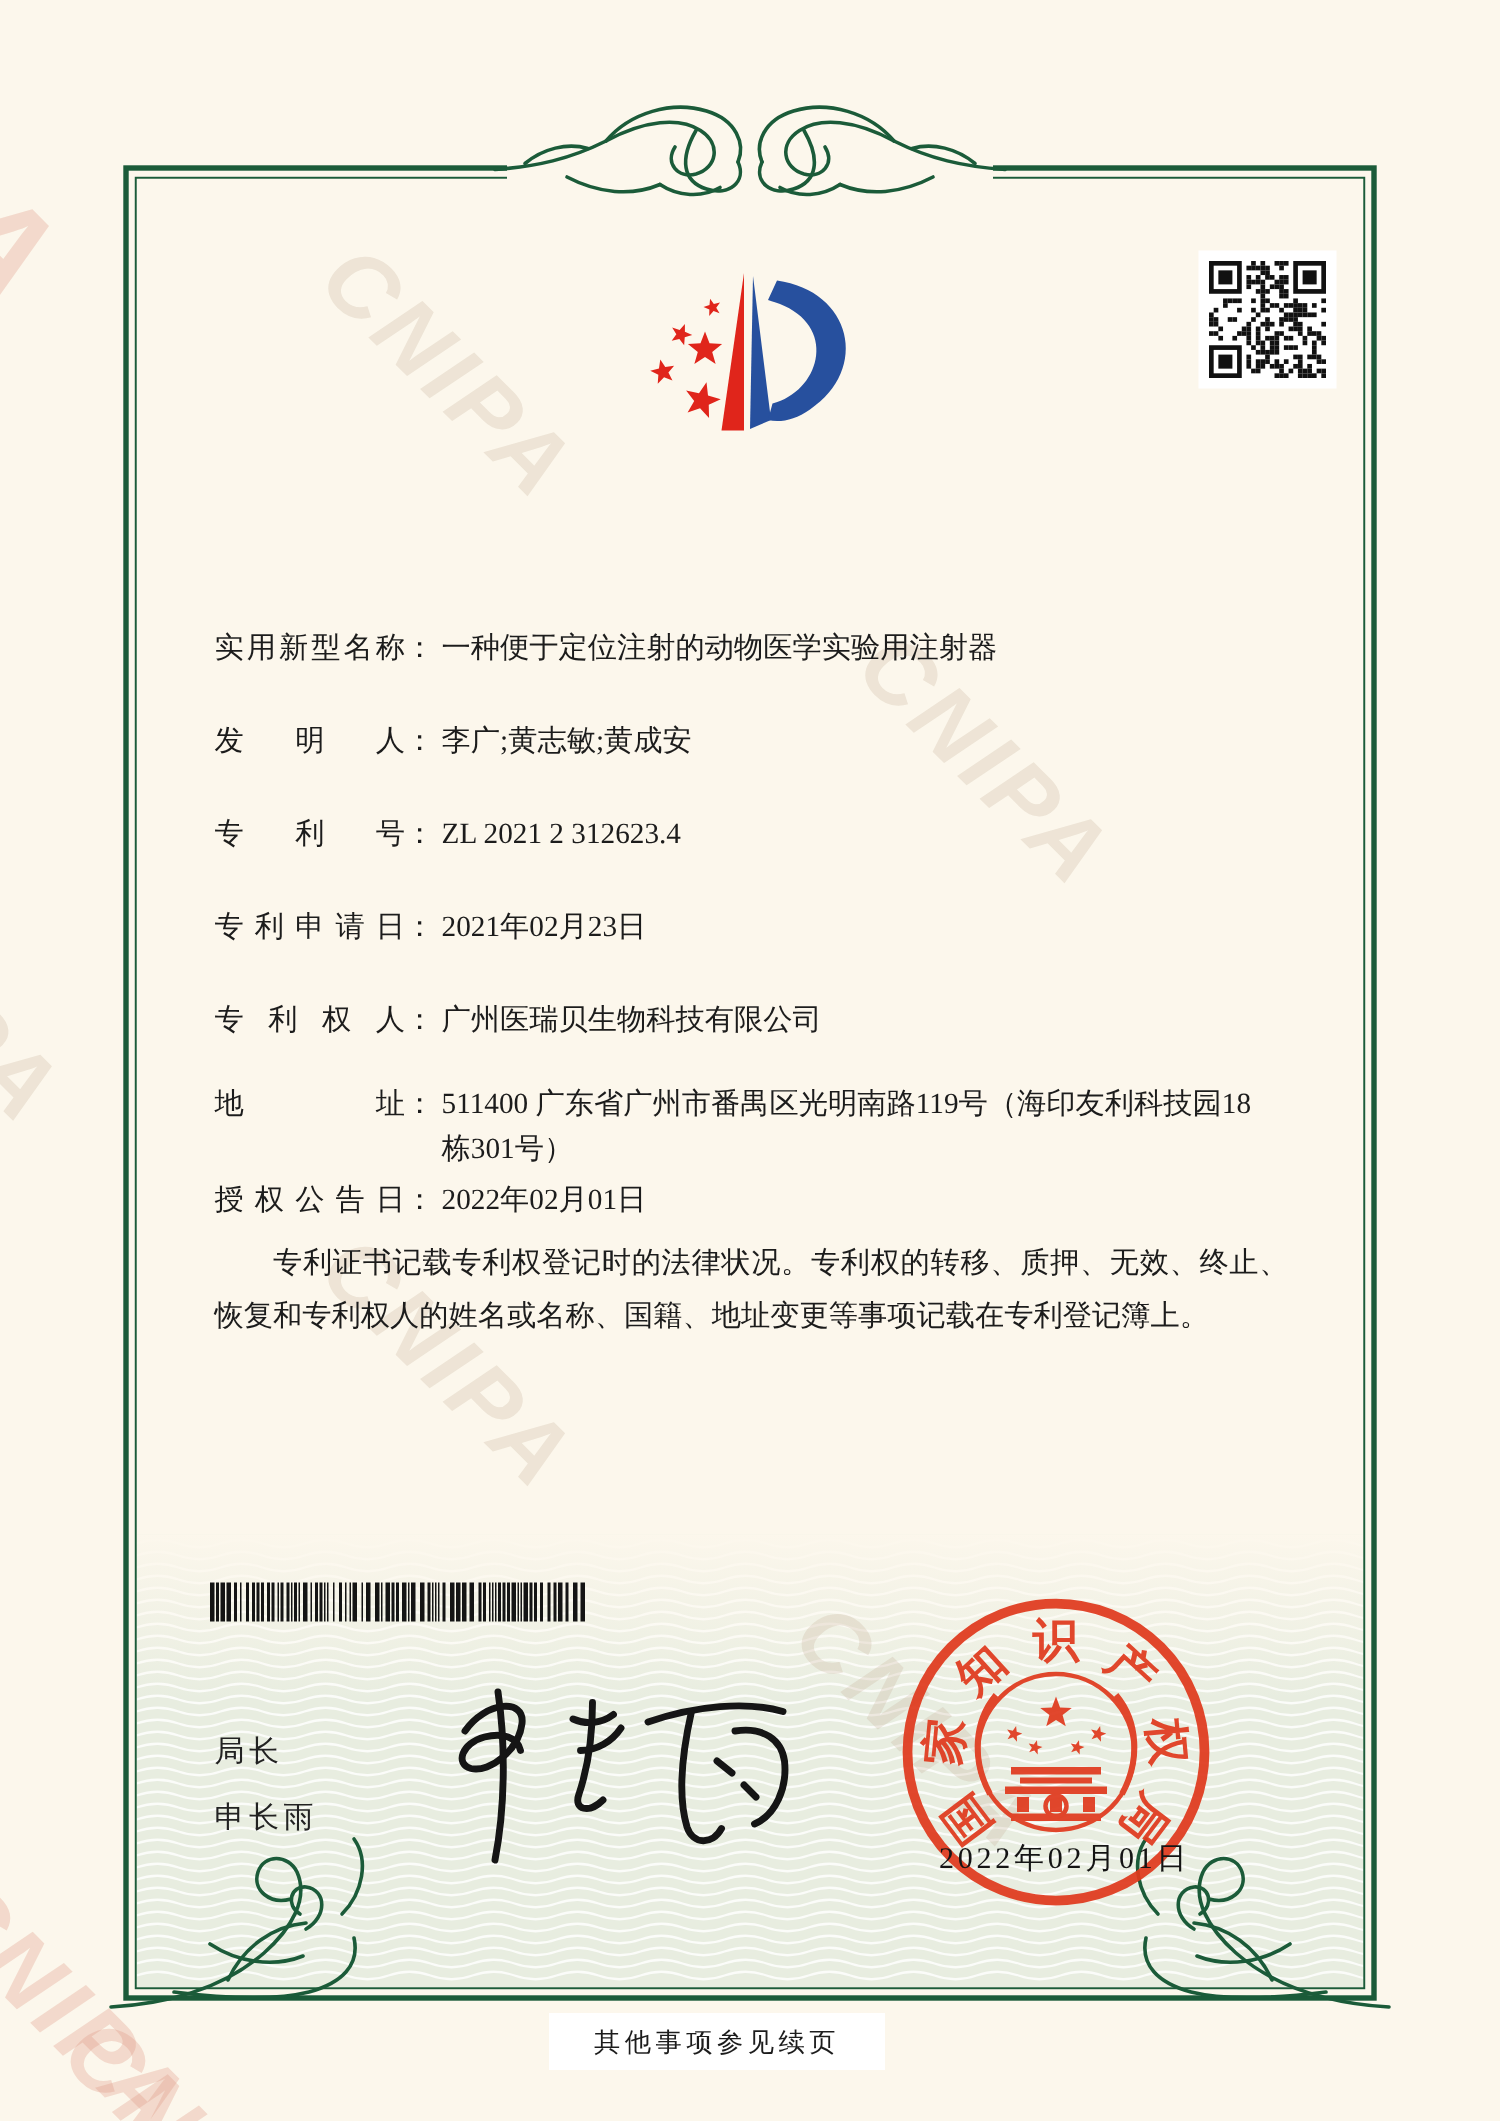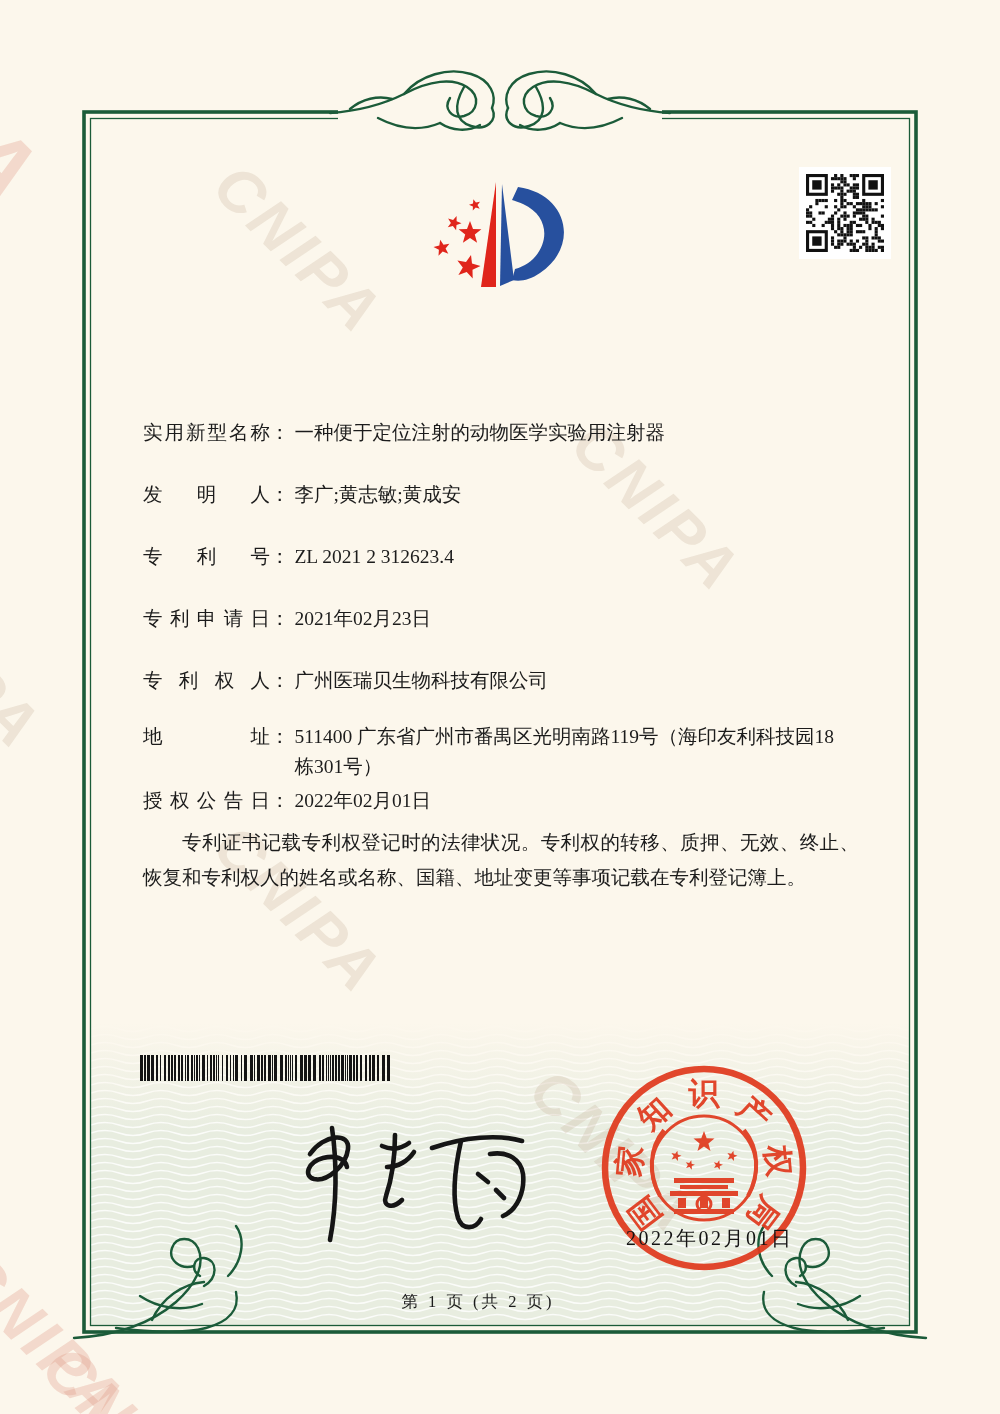--- a/index.html
+++ b/index.html
@@ -433,20 +433,24 @@
       </span><span class="colon">：</span>
     <span class="fvalue">2022年02月01日</span>
   </div>
 
   <div class="abs bodytext">
     <p>专利证书记载专利权登记时的法律状况。专利权的转移、质押、无效、终止、恢复和专利权人的姓名或名称、国籍、地址变更等事项记载在专利登记簿上。</p>
   </div>
 
   <div id="barcode" class="abs"><i style="width: 3px;"></i><b style="width: 1px;"></b><i style="width: 2px;"></i><b style="width: 1px;"></b><i style="width: 3px;"></i><b style="width: 1px;"></b><i style="width: 3px;"></i><b style="width: 2px;"></b><i style="width: 2px;"></i><b style="width: 2px;"></b><i style="width: 1px;"></i><b style="width: 3px;"></b><i style="width: 2px;"></i><b style="width: 2px;"></b><i style="width: 2px;"></i><b style="width: 1px;"></b><i style="width: 2px;"></i><b style="width: 1px;"></b><i style="width: 2px;"></i><b style="width: 2px;"></b><i style="width: 2px;"></i><b style="width: 1px;"></b><i style="width: 2px;"></i><b style="width: 2px;"></b><i style="width: 1px;"></i><b style="width: 1px;"></b><i style="width: 2px;"></i><b style="width: 2px;"></b><i style="width: 2px;"></i><b style="width: 1px;"></b><i style="width: 1px;"></i><b style="width: 1px;"></b><i style="width: 2px;"></i><b style="width: 1px;"></b><i style="width: 1px;"></i><b style="width: 2px;"></b><i style="width: 3px;"></i><b style="width: 2px;"></b><i style="width: 1px;"></i><b style="width: 2px;"></b><i style="width: 2px;"></i><b style="width: 1px;"></b><i style="width: 2px;"></i><b style="width: 1px;"></b><i style="width: 1px;"></i><b style="width: 1px;"></b><i style="width: 1px;"></i><b style="width: 3px;"></b><i style="width: 1px;"></i><b style="width: 3px;"></b><i style="width: 2px;"></i><b style="width: 2px;"></b><i style="width: 1px;"></i><b style="width: 2px;"></b><i style="width: 1px;"></i><b style="width: 1px;"></b><i style="width: 3px;"></i><b style="width: 3px;"></b><i style="width: 1px;"></i><b style="width: 2px;"></b><i style="width: 3px;"></i><b style="width: 3px;"></b><i style="width: 3px;"></i><b style="width: 1px;"></b><i style="width: 1px;"></i><b style="width: 2px;"></b><i style="width: 3px;"></i><b style="width: 1px;"></b><i style="width: 2px;"></i><b style="width: 1px;"></b><i style="width: 2px;"></i><b style="width: 2px;"></b><i style="width: 3px;"></i><b style="width: 1px;"></b><i style="width: 1px;"></i><b style="width: 1px;"></b><i style="width: 3px;"></i><b style="width: 3px;"></b><i style="width: 3px;"></i><b style="width: 2px;"></b><i style="width: 2px;"></i><b style="width: 1px;"></b><i style="width: 1px;"></i><b style="width: 1px;"></b><i style="width: 1px;"></i><b style="width: 1px;"></b><i style="width: 1px;"></i><b style="width: 2px;"></b><i style="width: 2px;"></i><b style="width: 3px;"></b><i style="width: 3px;"></i><b style="width: 1px;"></b><i style="width: 3px;"></i><b style="width: 1px;"></b><i style="width: 3px;"></i><b style="width: 2px;"></b><i style="width: 3px;"></i><b style="width: 3px;"></b><i style="width: 2px;"></i><b style="width: 1px;"></b><i style="width: 2px;"></i><b style="width: 2px;"></b><i style="width: 1px;"></i><b style="width: 1px;"></b><i style="width: 1px;"></i><b style="width: 1px;"></b><i style="width: 1px;"></i><b style="width: 1px;"></b><i style="width: 2px;"></i><b style="width: 1px;"></b><i style="width: 2px;"></i><b style="width: 1px;"></b><i style="width: 2px;"></i><b style="width: 1px;"></b><i style="width: 3px;"></i><b style="width: 1px;"></b><i style="width: 1px;"></i><b style="width: 1px;"></b><i style="width: 1px;"></i><b style="width: 1px;"></b><i style="width: 3px;"></i><b style="width: 1px;"></b><i style="width: 2px;"></i><b style="width: 1px;"></b><i style="width: 2px;"></i><b style="width: 2px;"></b><i style="width: 2px;"></i><b style="width: 3px;"></b><i style="width: 2px;"></i><b style="width: 2px;"></b><i style="width: 2px;"></i><b style="width: 1px;"></b><i style="width: 3px;"></i><b style="width: 2px;"></b><i style="width: 2px;"></i><b style="width: 3px;"></b><i style="width: 3px;"></i><b style="width: 2px;"></b><i style="width: 3px;"></i><b style="width: 3px;"></b></div>
 
+  <div class="abs director">
+    <div>局长</div>
+    <div>申长雨</div>
+  </div>
 
   <svg id="sigsvg" class="abs" width="250" height="155">
     <g stroke="#151515" stroke-width="4.6" fill="none" stroke-linecap="round" stroke-linejoin="round">
       <path d="M28,54 C42,34 68,32 66,49 C64,66 45,82 32,79 C21,76 26,62 41,58 C53,55 63,58 65,67"></path>
       <path d="M50,28 C55,62 55,104 48,140"></path>
       <path d="M100,46 C109,50 119,49 127,43"></path>
       <path d="M113,35 C113,58 110,78 104,96 C100,107 111,109 120,100"></path>
       <path d="M105,67 C116,67 126,61 132,52"></path>
       <path d="M150,48 C182,37 216,34 240,41"></path>
       <path d="M179,41 C172,72 170,98 176,118 C180,130 193,130 199,119"></path>
@@ -485,15 +489,17 @@
         <rect x="-26" y="30" width="8" height="10"></rect>
         <rect x="-4" y="30" width="8" height="10"></rect>
         <rect x="18" y="30" width="8" height="10"></rect>
         <rect x="-30" y="41" width="60" height="5"></rect>
         <circle cy="36" r="7" fill="none" stroke="#e03a1e" stroke-width="3"></circle>
       </g>
     </g>
   </svg>
   <div class="abs sealdate">2022年02月01日</div>
 
-  <div class="abs pageinfo">第 1 页 (共 2 页)</div>
+  <div class="abs contwrap">
+    <span class="contbox">其他事项参见续页</span>
+  </div>
 
 </div>
 
 </body></html>

